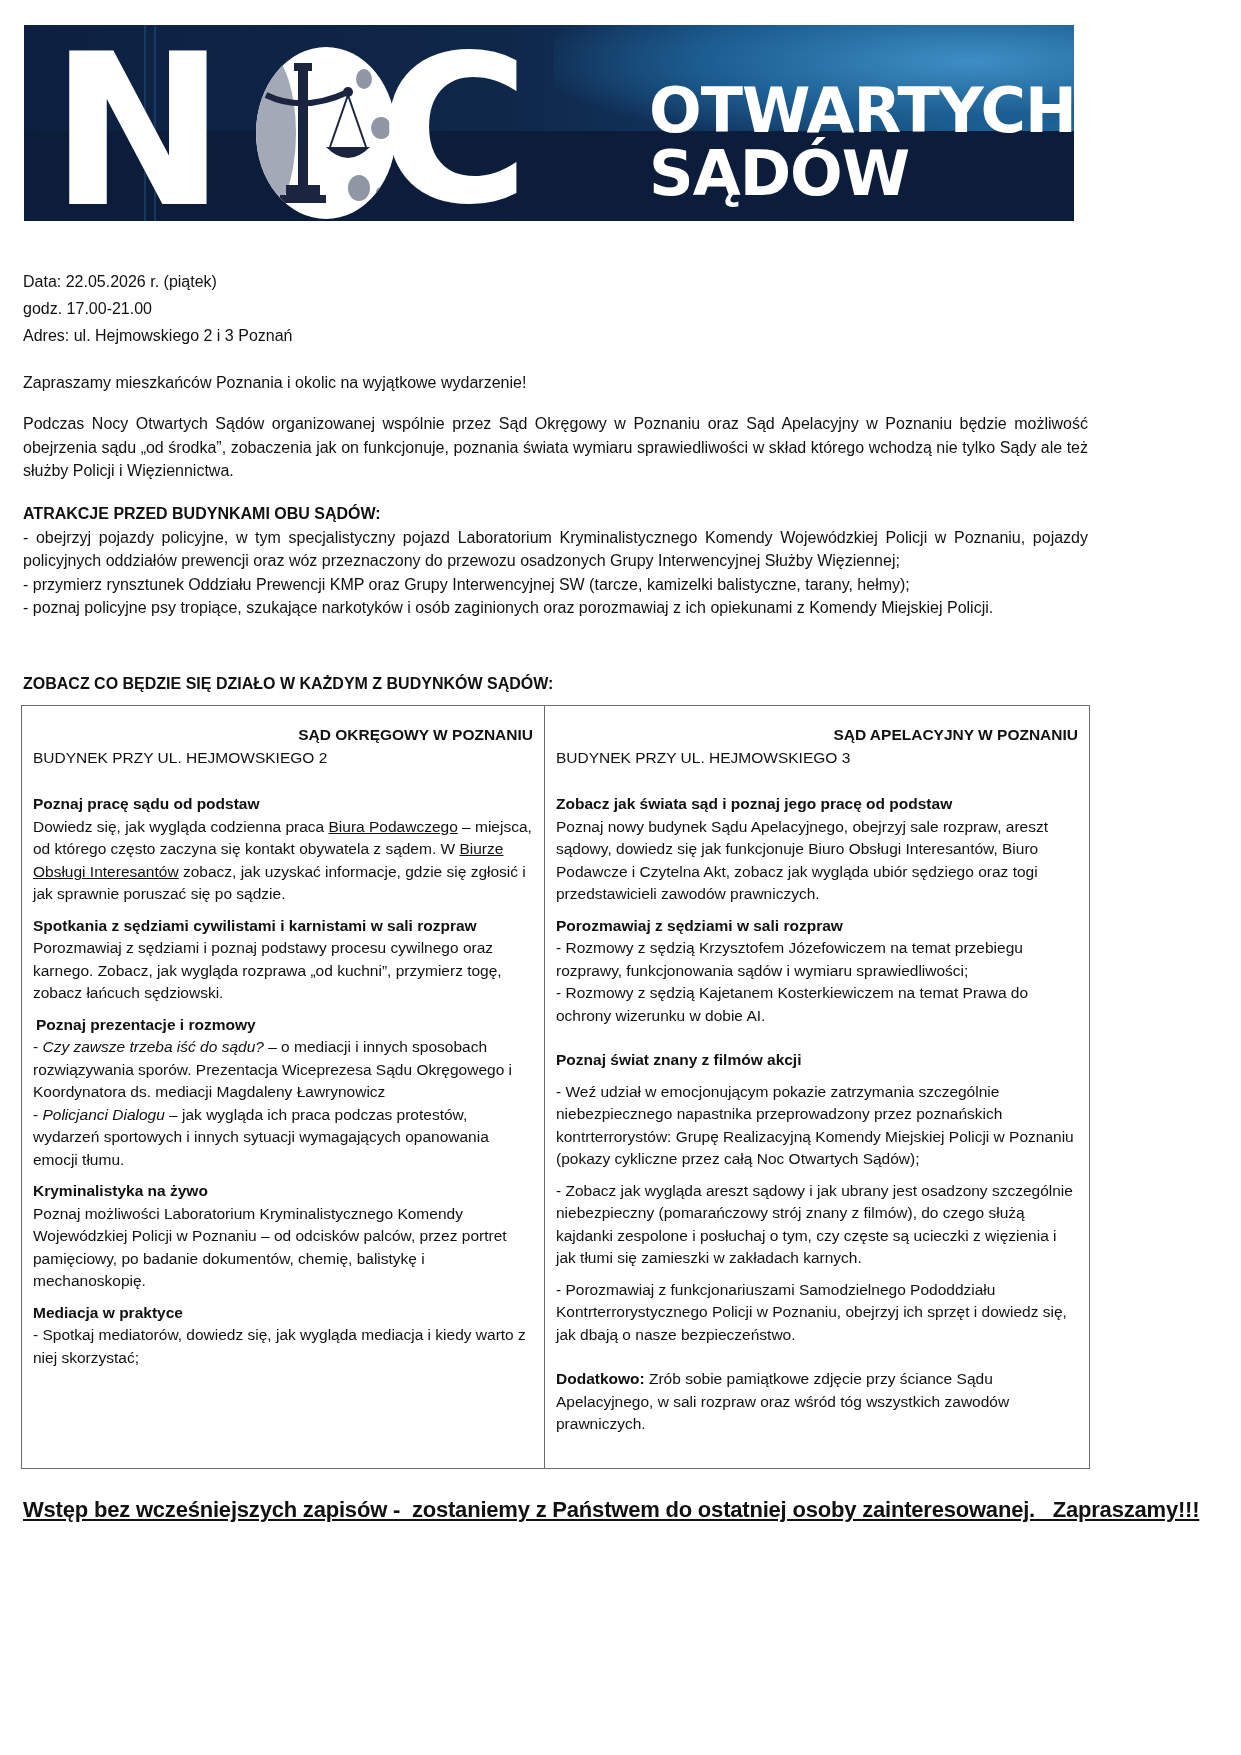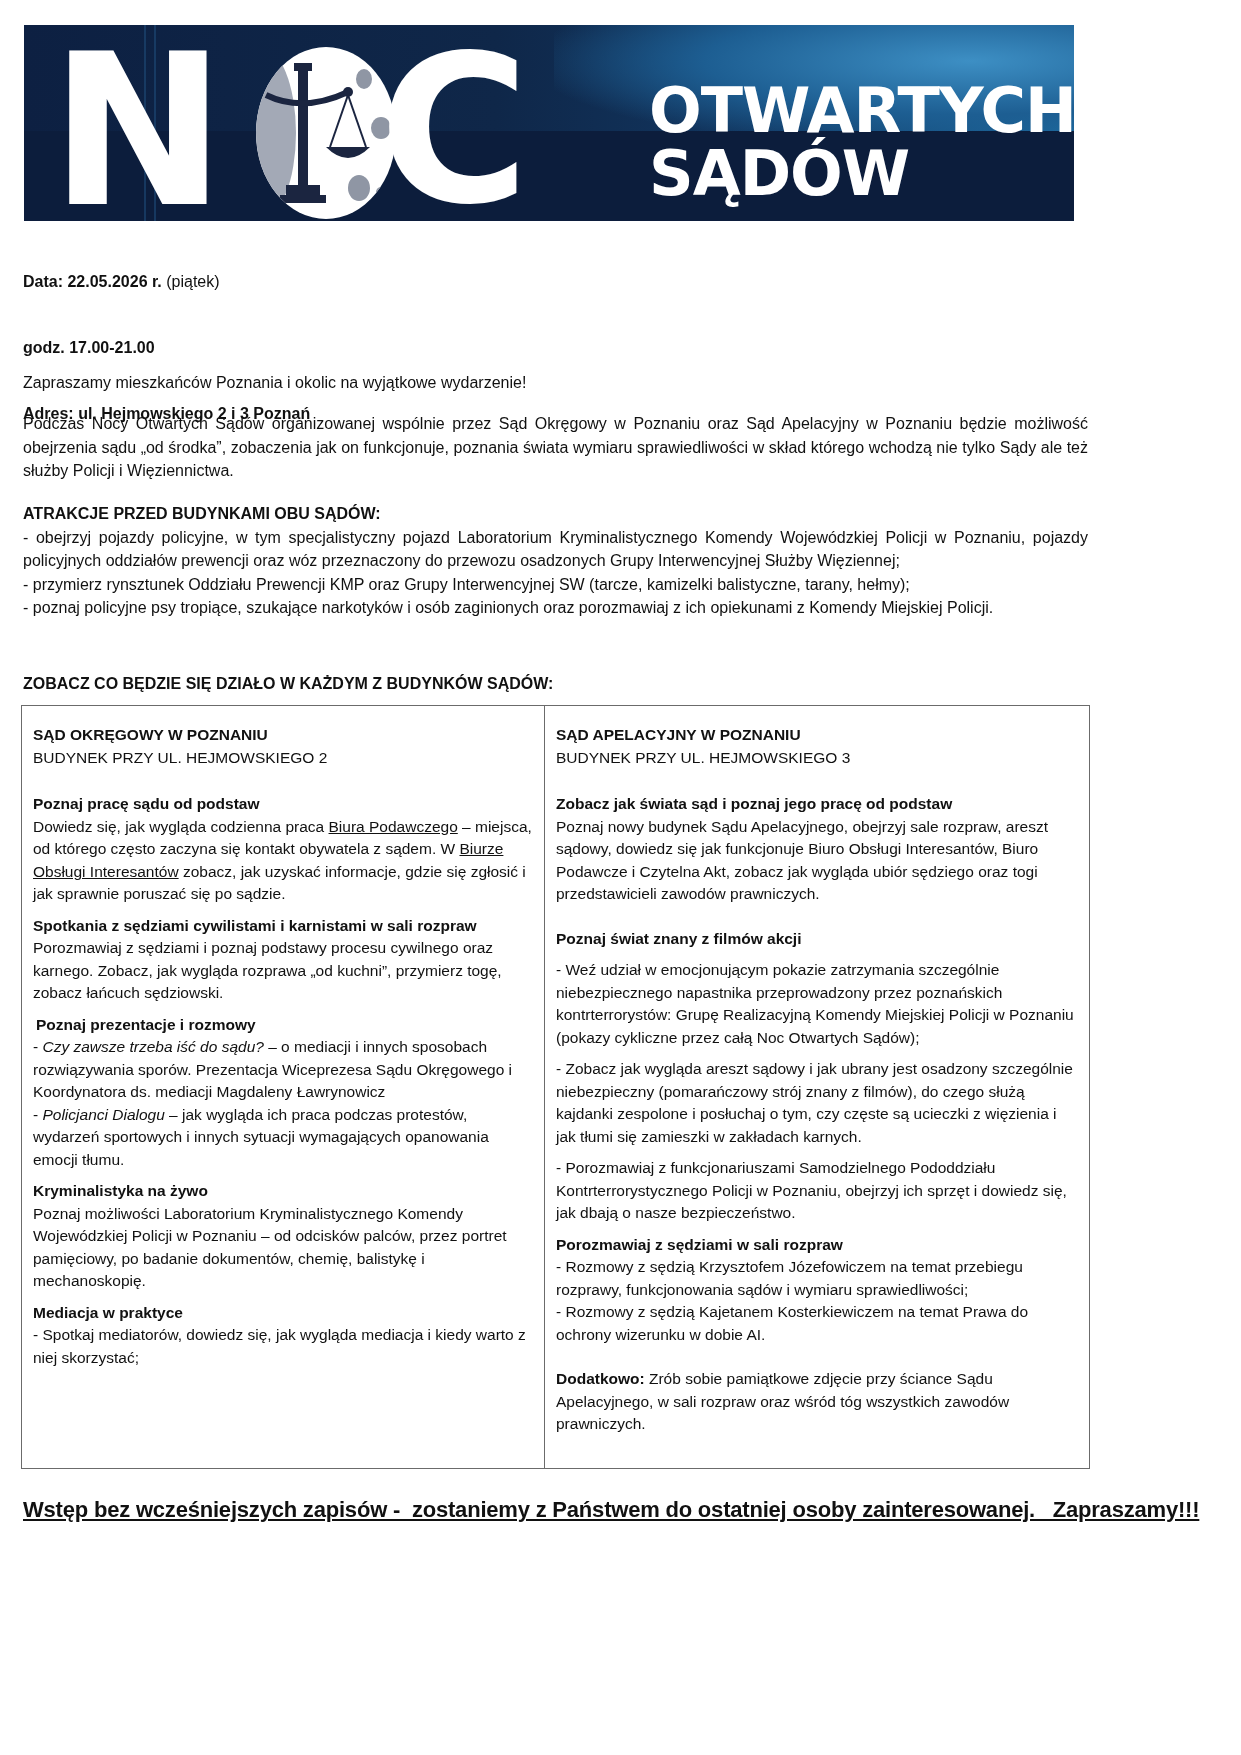--- a/index.html
+++ b/index.html
@@ -43,35 +43,35 @@
   .banner .subtitle {
     position: absolute; left: 625px; color: #ffffff;
     font-family: "DejaVu Sans", sans-serif; font-weight: bold;
     font-size: 62px; line-height: 62px; letter-spacing: -1px;
   }
   .banner .sub1 { top: 55px; }
   .banner .sub2 { top: 118px; }
 
   
   .meta { position: absolute; left: 23px; top: 268px; font-size: 16px; line-height: 27px; }
-  .meta .b { font-weight: bold; margin-top: 39px; }
+  .meta .b { font-weight: normal; }
   .para { position: absolute; left: 23px; width: 1065px; font-size: 16px; line-height: 23.5px; }
   .justify { text-align: justify; text-align-last: left; }
   .h-bold { font-weight: bold; }
   .list-line { display: block; }
 
   
   .courts {
     position: absolute; left: 21px; top: 705px; width: 1069px; height: 764px;
     border: 1.5px solid #6b6b6b; box-sizing: border-box; display: flex;
   }
   .courts .col { box-sizing: border-box; padding: 18px 11px 10px 11px; font-size: 15.5px; line-height: 22.5px; }
   .courts .col-left { width: 523px; border-right: 1.5px solid #6b6b6b; }
   .courts .col-right { flex: 1; }
-  .court-name { font-weight: bold; }
+  .court-name { font-weight: bold; text-align: right; }
   .court-addr { margin-bottom: 24px; }
   .sec { margin-bottom: 9px; }
   .sec-title { font-weight: bold; }
   .sec-title.indent { padding-left: 3px; }
   .u { text-decoration: underline; }
   .i { font-style: italic; }
   .bullet { display: block; }
   .gap { margin-top: 9px; }
   .gap-big { margin-top: 22px; }
 
@@ -167,31 +167,31 @@
 
   <div class="col col-right">
     <div class="court-name">SĄD APELACYJNY W POZNANIU</div>
     <div class="court-addr">BUDYNEK PRZY UL. HEJMOWSKIEGO 3</div>
 
     <div class="sec">
       <div class="sec-title">Zobacz jak świata sąd i poznaj jego pracę od podstaw</div>
       <div>Poznaj nowy budynek Sądu Apelacyjnego, obejrzyj sale rozpraw, areszt sądowy, dowiedz się jak funkcjonuje Biuro Obsługi Interesantów, Biuro Podawcze i Czytelna Akt,  zobacz jak wygląda ubiór sędziego oraz togi przedstawicieli zawodów prawniczych.</div>
     </div>
 
+    <div class="sec">
+      <div class="sec-title">Porozmawiaj z sędziami w sali rozpraw</div>
+      <span class="bullet"> - Rozmowy z sędzią Krzysztofem Józefowiczem na temat przebiegu rozprawy, funkcjonowania sądów i wymiaru sprawiedliwości;</span>
+      <span class="bullet">- Rozmowy z sędzią Kajetanem Kosterkiewiczem na temat Prawa do ochrony wizerunku w dobie AI.</span>
+    </div>
+
     <div class="sec gap-big">
       <div class="sec-title">Poznaj świat znany z filmów akcji</div>
       <span class="bullet gap">- Weź udział w emocjonującym pokazie zatrzymania szczególnie niebezpiecznego napastnika przeprowadzony przez poznańskich kontrterrorystów:  Grupę Realizacyjną Komendy Miejskiej Policji w Poznaniu (pokazy cykliczne przez całą Noc Otwartych Sądów);</span>
       <span class="bullet gap">- Zobacz jak wygląda areszt sądowy i jak ubrany jest osadzony szczególnie niebezpieczny (pomarańczowy strój znany z filmów), do czego służą kajdanki zespolone i posłuchaj o tym,  czy częste są ucieczki z więzienia i jak tłumi się zamieszki w zakładach  karnych.</span>
       <span class="bullet gap">- Porozmawiaj z funkcjonariuszami Samodzielnego Pododdziału Kontrterrorystycznego Policji w Poznaniu, obejrzyj ich sprzęt i dowiedz się, jak dbają o nasze bezpieczeństwo.</span>
-    </div>
-
-    <div class="sec">
-      <div class="sec-title">Porozmawiaj z sędziami w sali rozpraw</div>
-      <span class="bullet"> - Rozmowy z sędzią Krzysztofem Józefowiczem na temat przebiegu rozprawy, funkcjonowania sądów i wymiaru sprawiedliwości;</span>
-      <span class="bullet">- Rozmowy z sędzią Kajetanem Kosterkiewiczem na temat Prawa do ochrony wizerunku w dobie AI.</span>
     </div>
 
     <div class="sec gap-big">
       <span class="sec-title">Dodatkowo:</span><span> Zrób sobie pamiątkowe zdjęcie przy ściance Sądu Apelacyjnego, w sali rozpraw oraz wśród tóg wszystkich zawodów prawniczych.</span>
     </div>
   </div>
 </div>
 
 <div class="footer">Wstęp bez wcześniejszych zapisów -  zostaniemy z Państwem do ostatniej osoby zainteresowanej.   Zapraszamy!!!</div>
 

